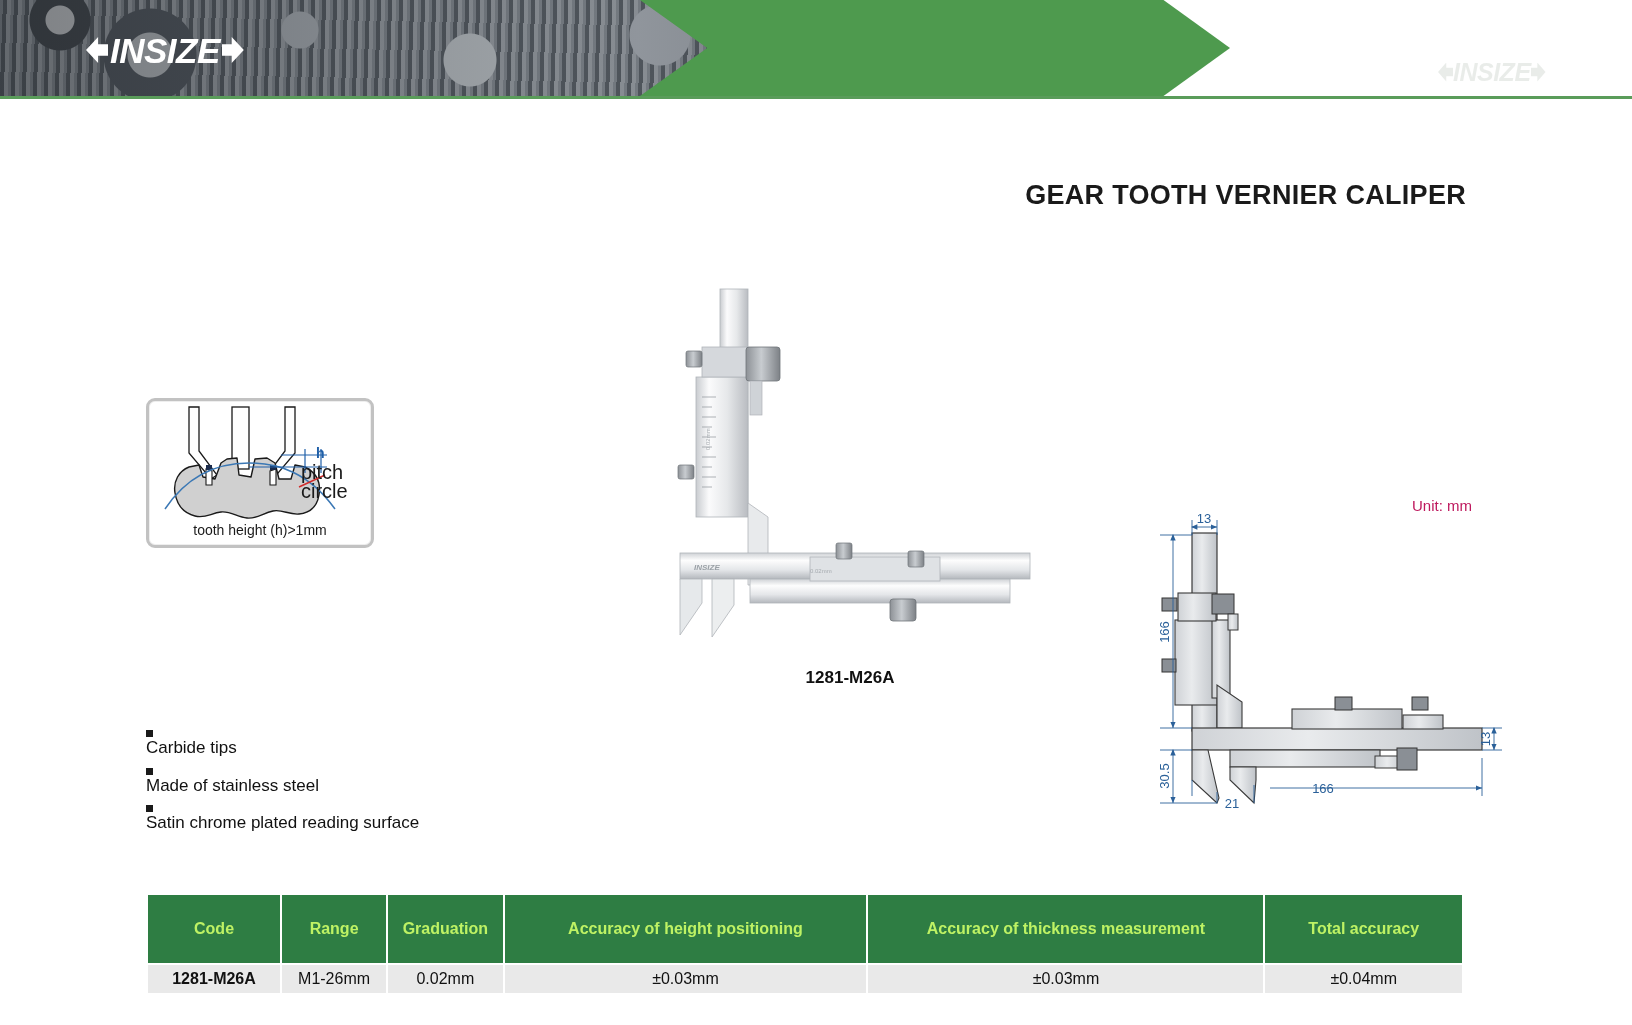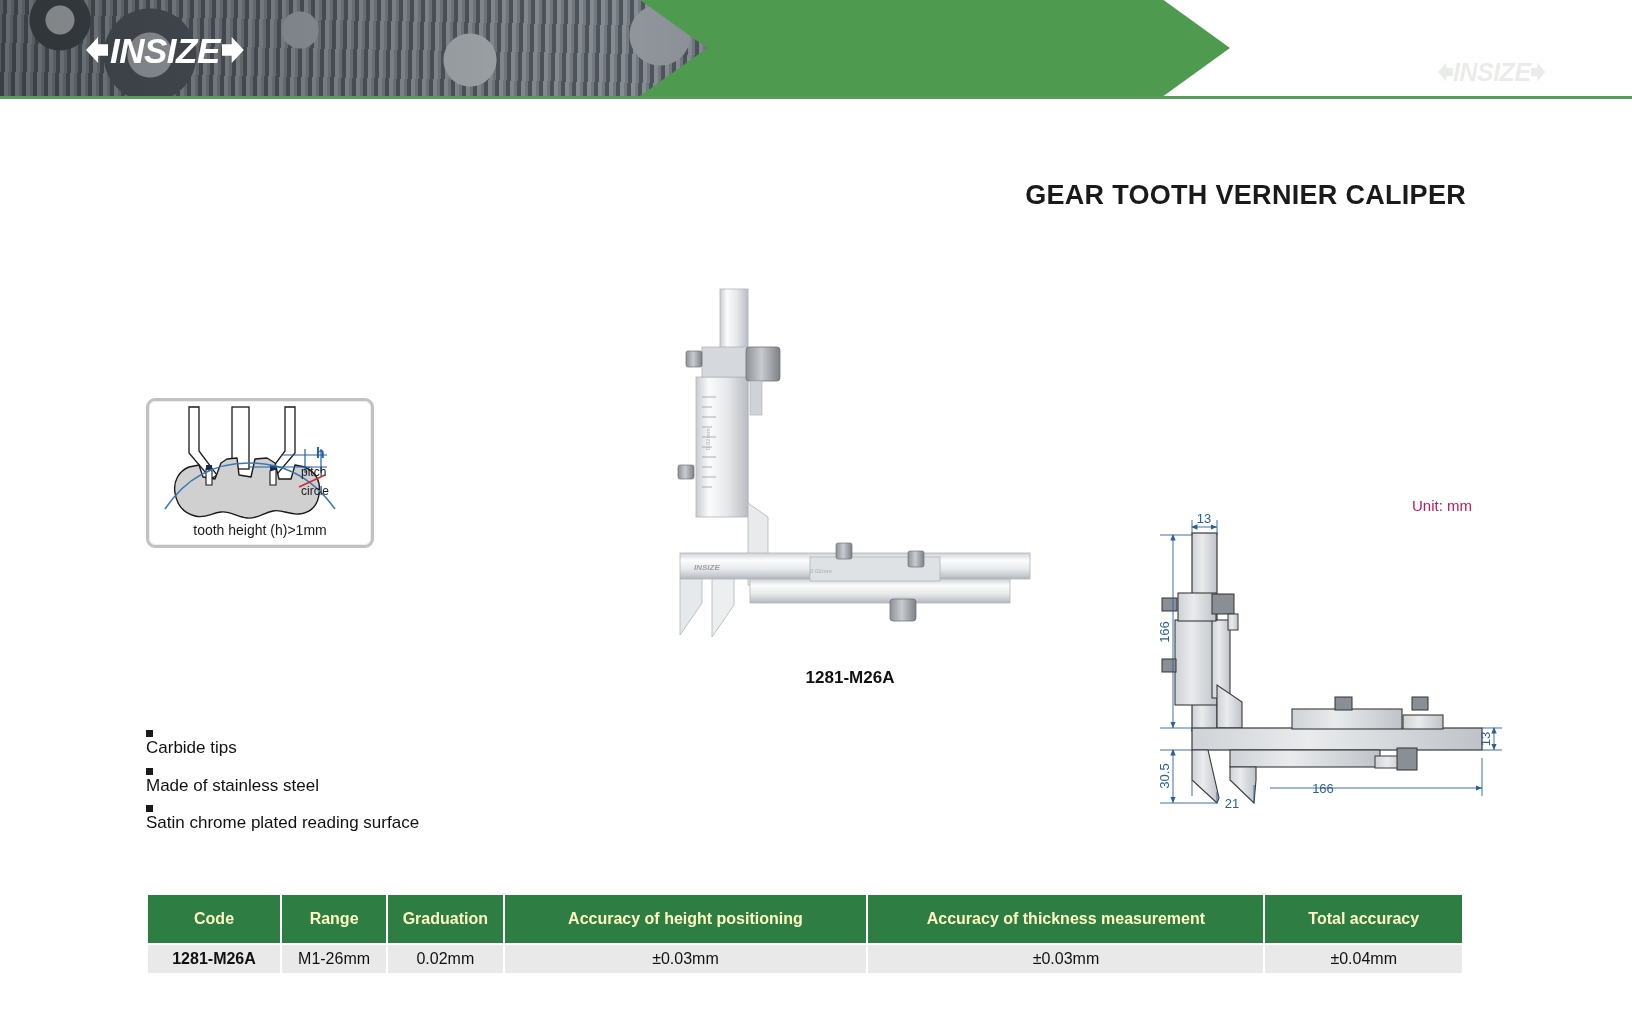--- a/index.html
+++ b/index.html
@@ -91,21 +91,21 @@
     position:absolute;left:146px;top:398px;width:222px;height:144px;
     border:3px solid #c2c2c2;border-radius:9px;background:#ffffff;
     box-shadow:0 0 0 1px #eeeeee inset;
   }
   .inset svg{position:absolute;left:0;top:0;}
   .inset-caption{
     position:absolute;left:0;bottom:7px;width:100%;text-align:center;
     font-size:14px;color:#1a1a1a;
   }
   .pitch-label{
-    position:absolute;left:152px;top:62px;font-size:12px;color:#1a1a1a;line-height:19px;
+    position:absolute;left:152px;top:62px;font-size:20px;color:#1a1a1a;line-height:19px;
   }
   .h-label{
     position:absolute;left:167px;top:44px;font-size:14px;color:#1f5fa8;font-weight:bold;
   }
 
   
   .photo-wrap{position:absolute;left:650px;top:285px;width:400px;height:370px;}
   .model-label{
     position:absolute;left:650px;top:668px;width:400px;text-align:center;
     font-size:17px;font-weight:bold;color:#111111;
@@ -130,22 +130,22 @@
   }
   .feat-text{flex:1 1 auto;}
 
   
   .spec-table{
     position:absolute;left:148px;top:895px;width:1314px;
     border-collapse:collapse;
     font-size:16px;
   }
   .spec-table th{
-    background:#2e7d43;color:#fef9c3;font-weight:bold;
-    padding:14px 4px;text-align:center;
+    background:#2e7d43;color:#bef264;font-weight:bold;
+    padding:24px 4px;text-align:center;
     border-right:2px solid #ffffff;
     height:20px;
   }
   .spec-table th:last-child{border-right:none;}
   .spec-table td{
     background:#e9e9e9;color:#111111;
     padding:5px 4px;text-align:center;
     border-right:2px solid #ffffff;
     border-top:2px solid #ffffff;
   }

